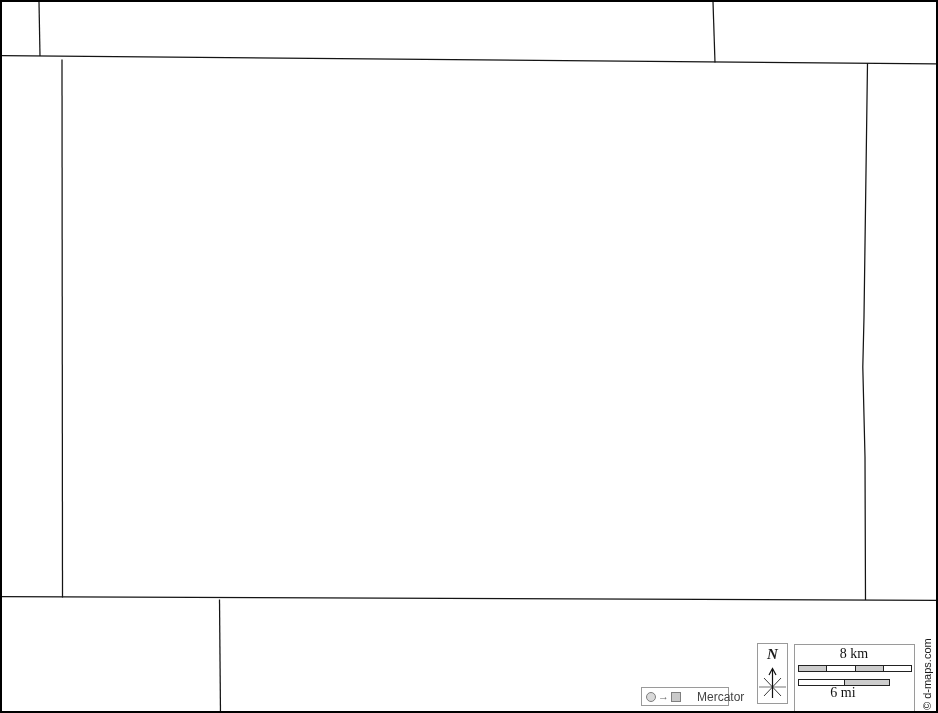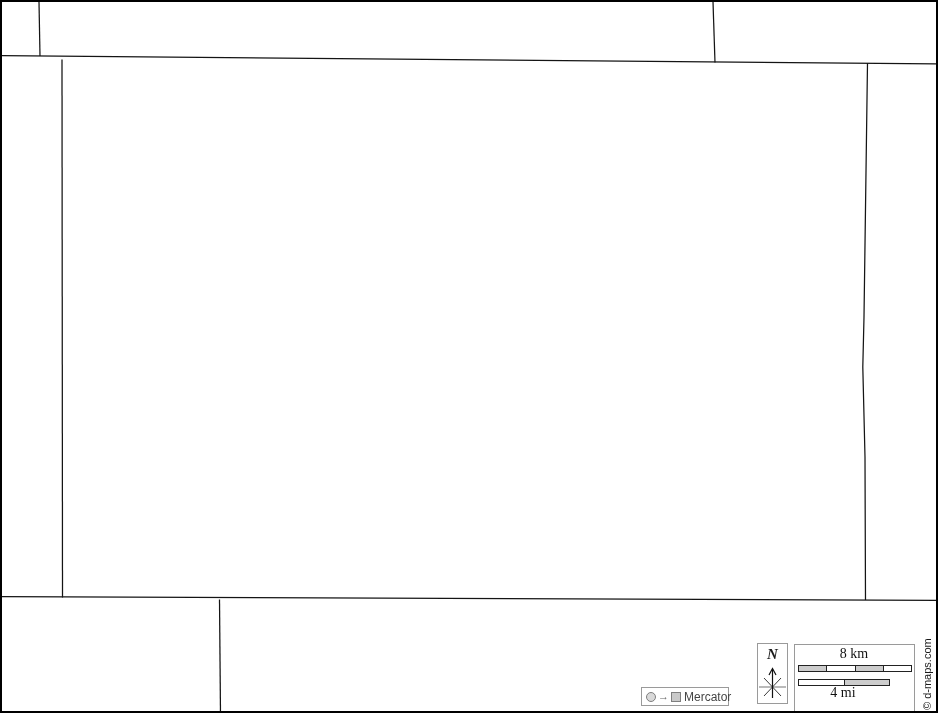--- a/index.html
+++ b/index.html
@@ -103,21 +103,21 @@
   .proj-square {
     width: 10px; height: 10px;
     box-sizing: border-box;
     border: 1px solid #7f7f7f;
     background: #c9c9c9;
     flex: 0 0 auto;
   }
   .proj-label {
     font-size: 12px;
     color: #444444;
-    margin-left: 3px;
+    margin-left: 16px;
     white-space: nowrap;
   }
   
   .copyright {
     position: absolute;
     left: 919px; top: 708px;
     transform-origin: 0 0;
     transform: rotate(-90deg);
     font-size: 11px;
     color: #1a1a1a;
@@ -155,21 +155,21 @@
     <div class="bar km-bar">
       <div class="seg gray"></div>
       <div class="seg white"></div>
       <div class="seg gray"></div>
       <div class="seg white"></div>
     </div>
     <div class="bar mi-bar">
       <div class="seg white"></div>
       <div class="seg gray"></div>
     </div>
-    <div class="scale-label mi-label">4 mi</div>
+    <div class="scale-label mi-label">6 mi</div>
   </div>
 
   <div class="projection-box">
     <span class="proj-globe"></span>
     <span class="proj-arrow">→</span>
     <span class="proj-square"></span>
     <span class="proj-label">Mercator</span>
   </div>
 
   <div class="copyright">© d-maps.com</div>

